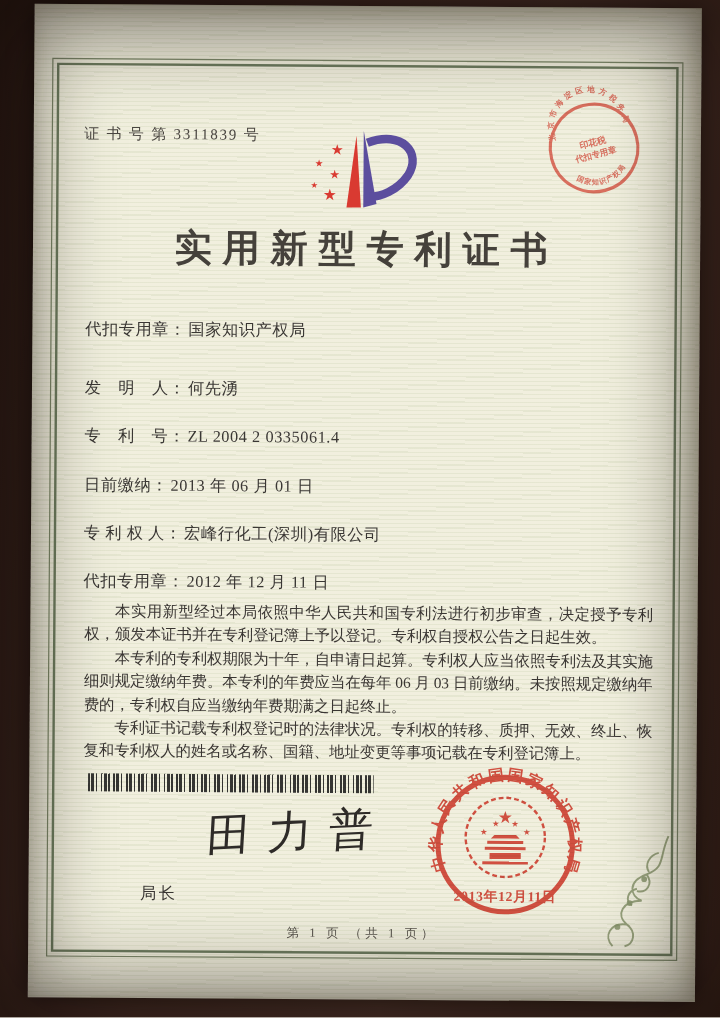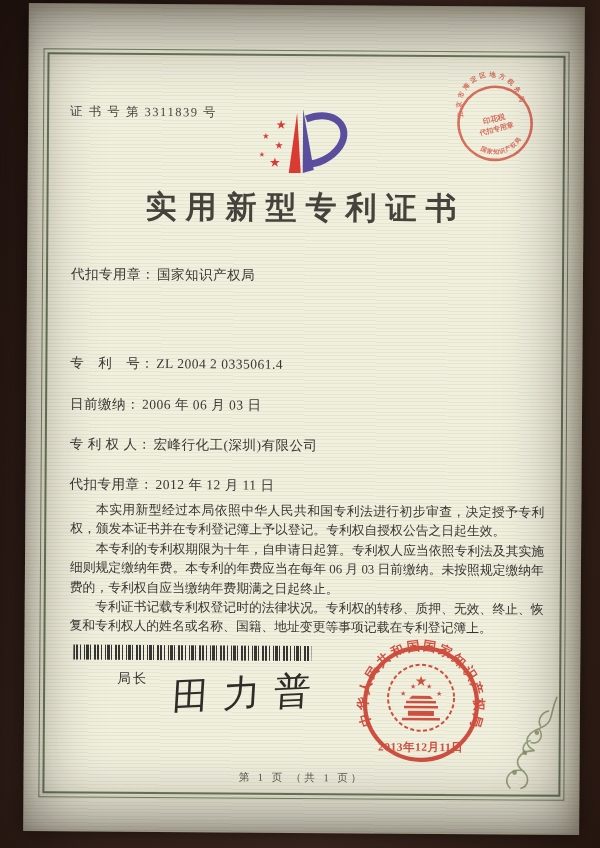--- a/index.html
+++ b/index.html
@@ -41,21 +41,21 @@
   .field .val{margin-left:2px;}
   .paras{
     position:absolute;left:45px;top:497px;width:474px;
     font-size:12.8px;line-height:19.4px;color:#3a3633;text-align:justify;
   }
   .paras p{margin:0;text-indent:2em;}
   .barcode{
     position:absolute;left:49px;top:641px;width:238px;height:15px;opacity:.88;
     background:repeating-linear-gradient(90deg,#1c1c1c 0 1.5px,rgba(0,0,0,0) 1.5px 2.5px,#1c1c1c 2.5px 5px,rgba(0,0,0,0) 5px 6.5px,#1c1c1c 6.5px 7.5px,rgba(0,0,0,0) 7.5px 10.5px);
   }
-  .sig-title{position:absolute;left:93px;top:666px;font-size:13.5px;color:#3a3734;letter-spacing:2px;}
+  .sig-title{position:absolute;left:93px;top:732px;font-size:13.5px;color:#3a3734;letter-spacing:2px;}
   .sig-name{
     position:absolute;left:148px;top:664px;font-size:37px;color:#2e2b28;
     letter-spacing:14px;transform:rotate(-3deg) skewX(-6deg);white-space:nowrap;
     font-family:"DejaVu Serif","Liberation Serif",serif;
   }
   .seal{position:absolute;left:317px;top:618px;mix-blend-mode:multiply;}
   .stamp{position:absolute;left:409px;top:59px;mix-blend-mode:multiply;}
   .ornament{position:absolute;left:455px;top:686px;}
   .footer{
     position:absolute;left:0;top:766px;width:100%;text-align:center;
@@ -83,25 +83,28 @@
       <polygon points="46,10 38,70 50,70" fill="#d93a31"></polygon>
       <polygon points="52,6 52,70 63,67" fill="#5c4e9e"></polygon>
       <path d="M55,16 C84,5 101,24 89,43 C80,56 66,61 57,61" fill="none" stroke="#5c4e9e" stroke-width="7"></path>
     </svg>
 
     <div class="title">实用新型专利证书</div>
 
     <div class="field" style="top:262px">
       <span>代扣专用章：</span><span class="val">国家知识产权局</span>
     </div>
+    <div class="field" style="top:311px">
+      <span>发　明　人：</span><span class="val">何先湧</span>
+    </div>
     <div class="field" style="top:351px">
       <span>专　利　号：</span><span class="val">ZL 2004 2 0335061.4</span>
     </div>
     <div class="field" style="top:392px">
-      <span>日前缴纳：</span><span class="val">2006 年 06 月 03 日</span>
+      <span>日前缴纳：</span><span class="val">2013 年 06 月 01 日</span>
     </div>
     <div class="field" style="top:432px">
       <span>专 利 权 人：</span><span class="val">宏峰行化工(深圳)有限公司</span>
     </div>
     <div class="field" style="top:472px">
       <span>代扣专用章：</span><span class="val">2012 年 12 月 11 日</span>
     </div>
 
     <div class="paras">
       <p>本实用新型经过本局依照中华人民共和国专利法进行初步审查，决定授予专利权，颁发本证书并在专利登记簿上予以登记。专利权自授权公告之日起生效。</p>

